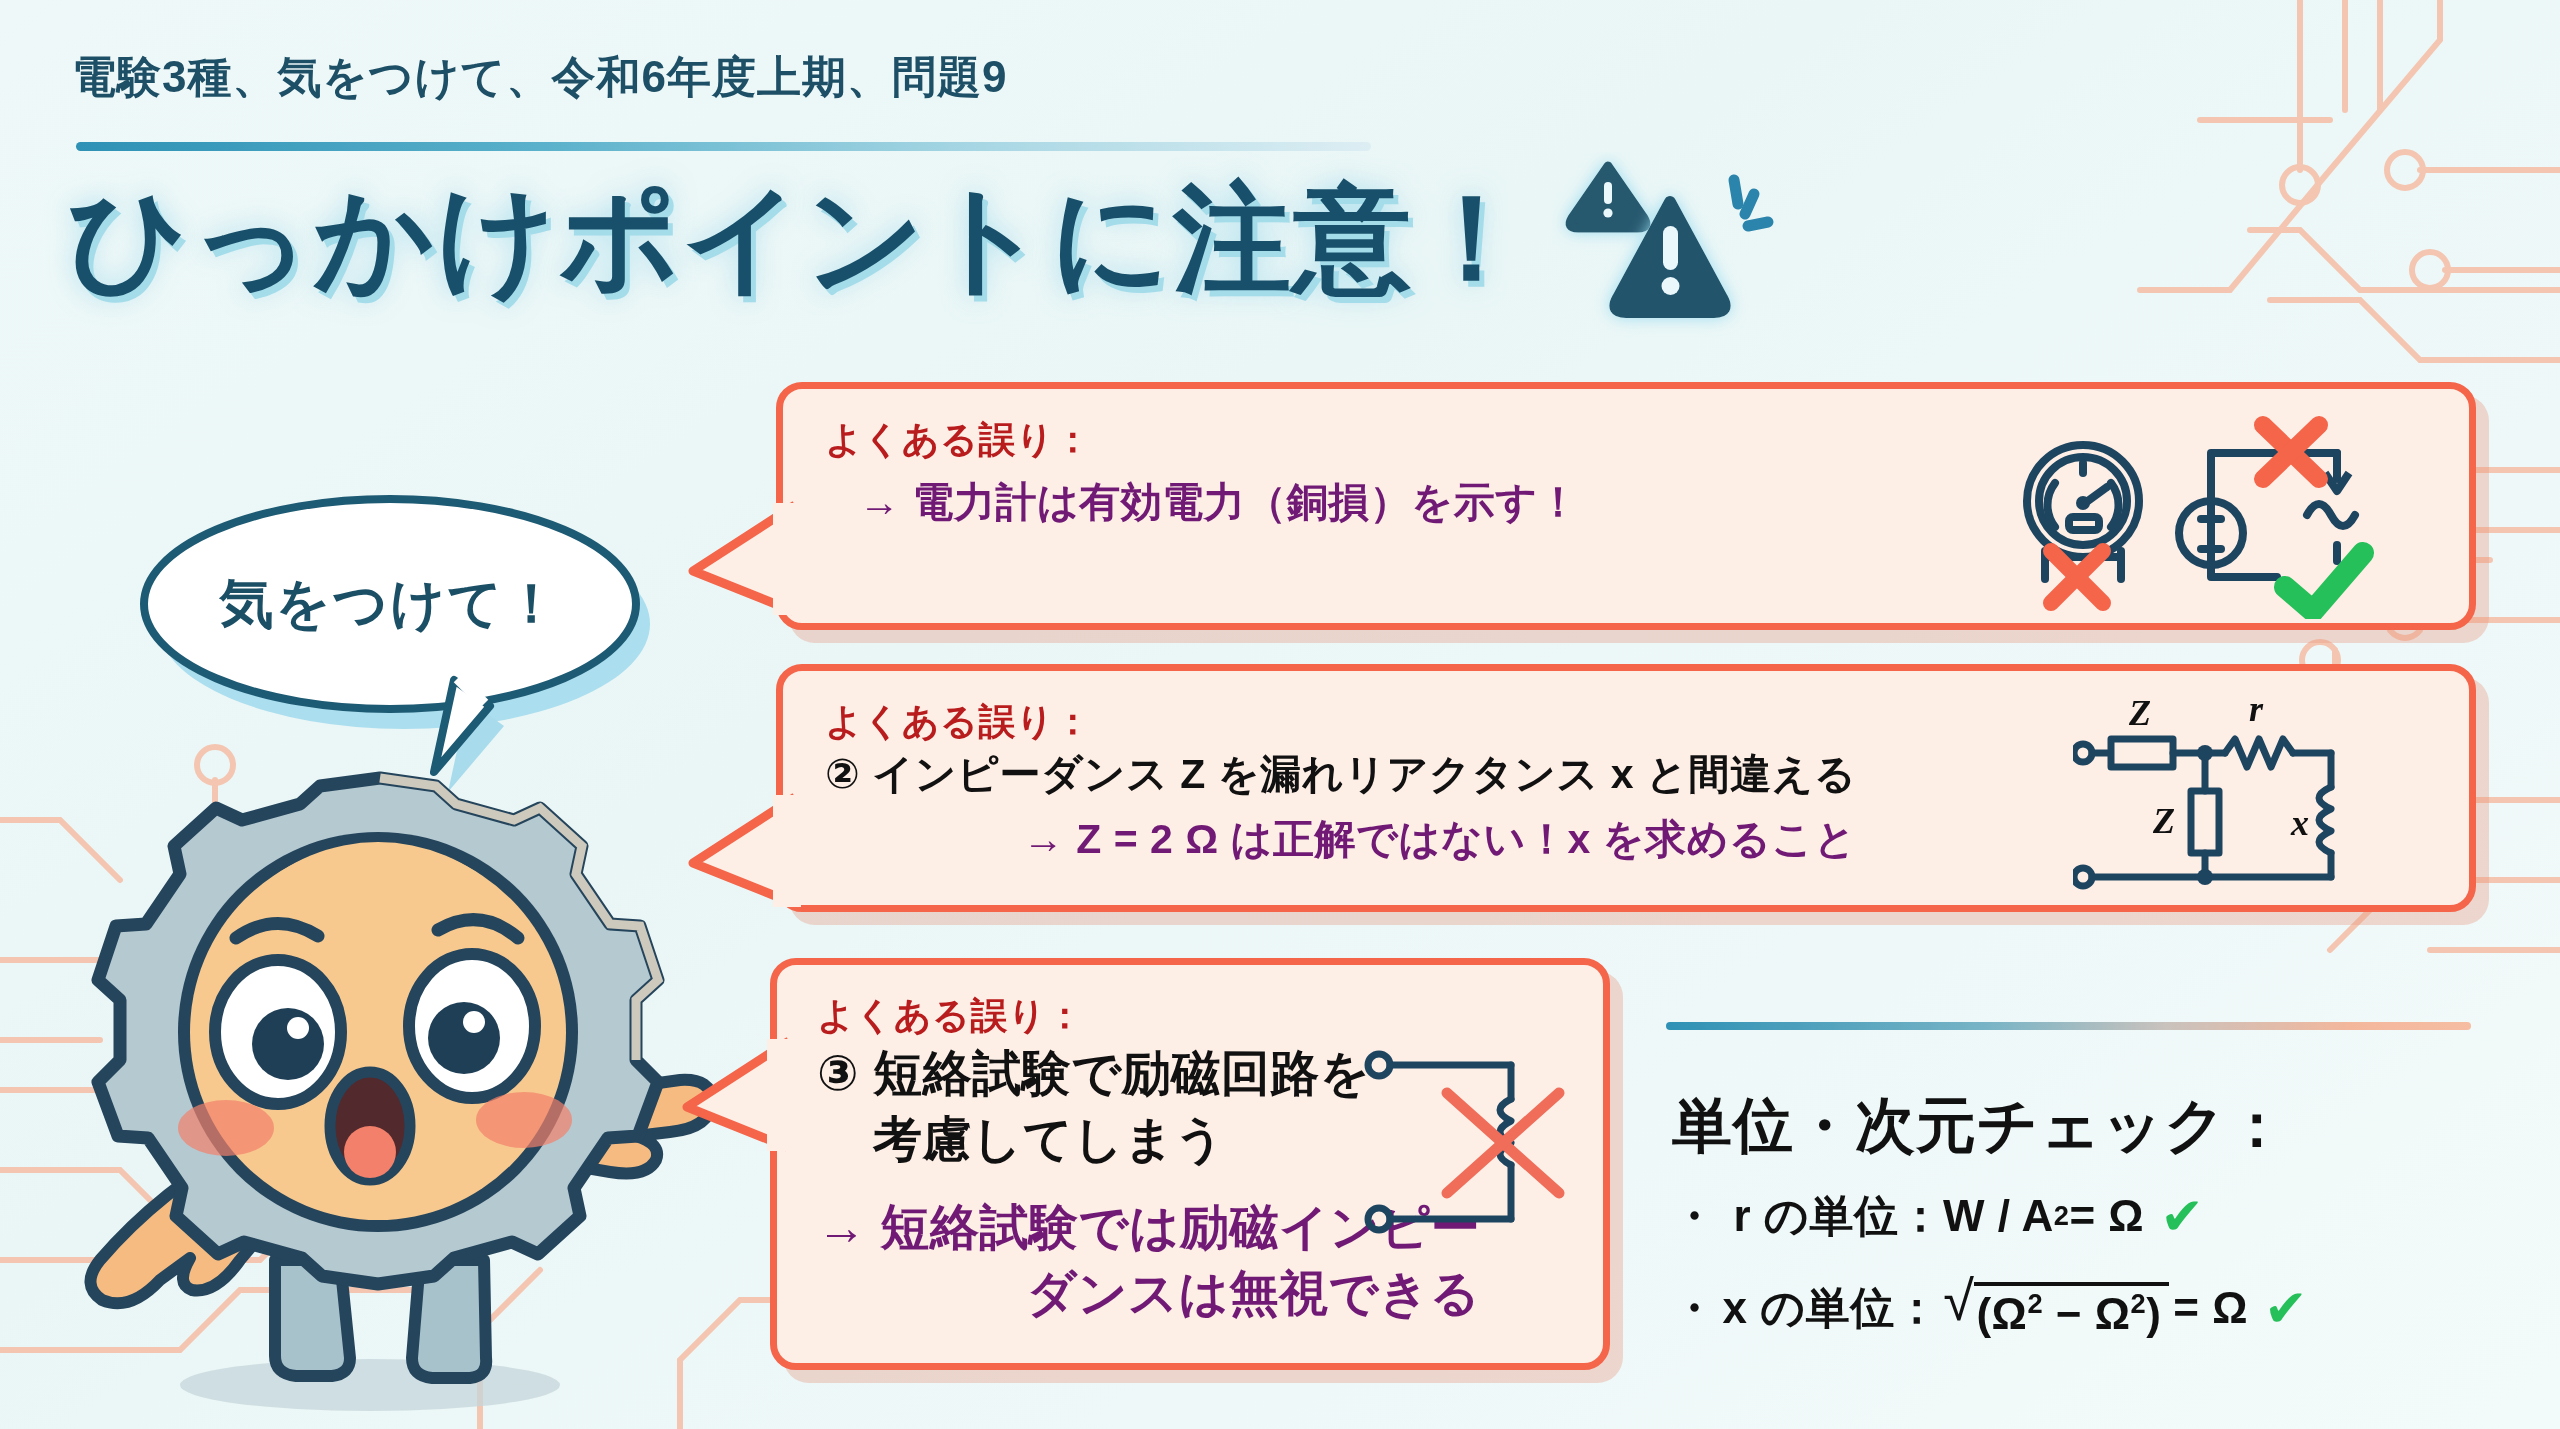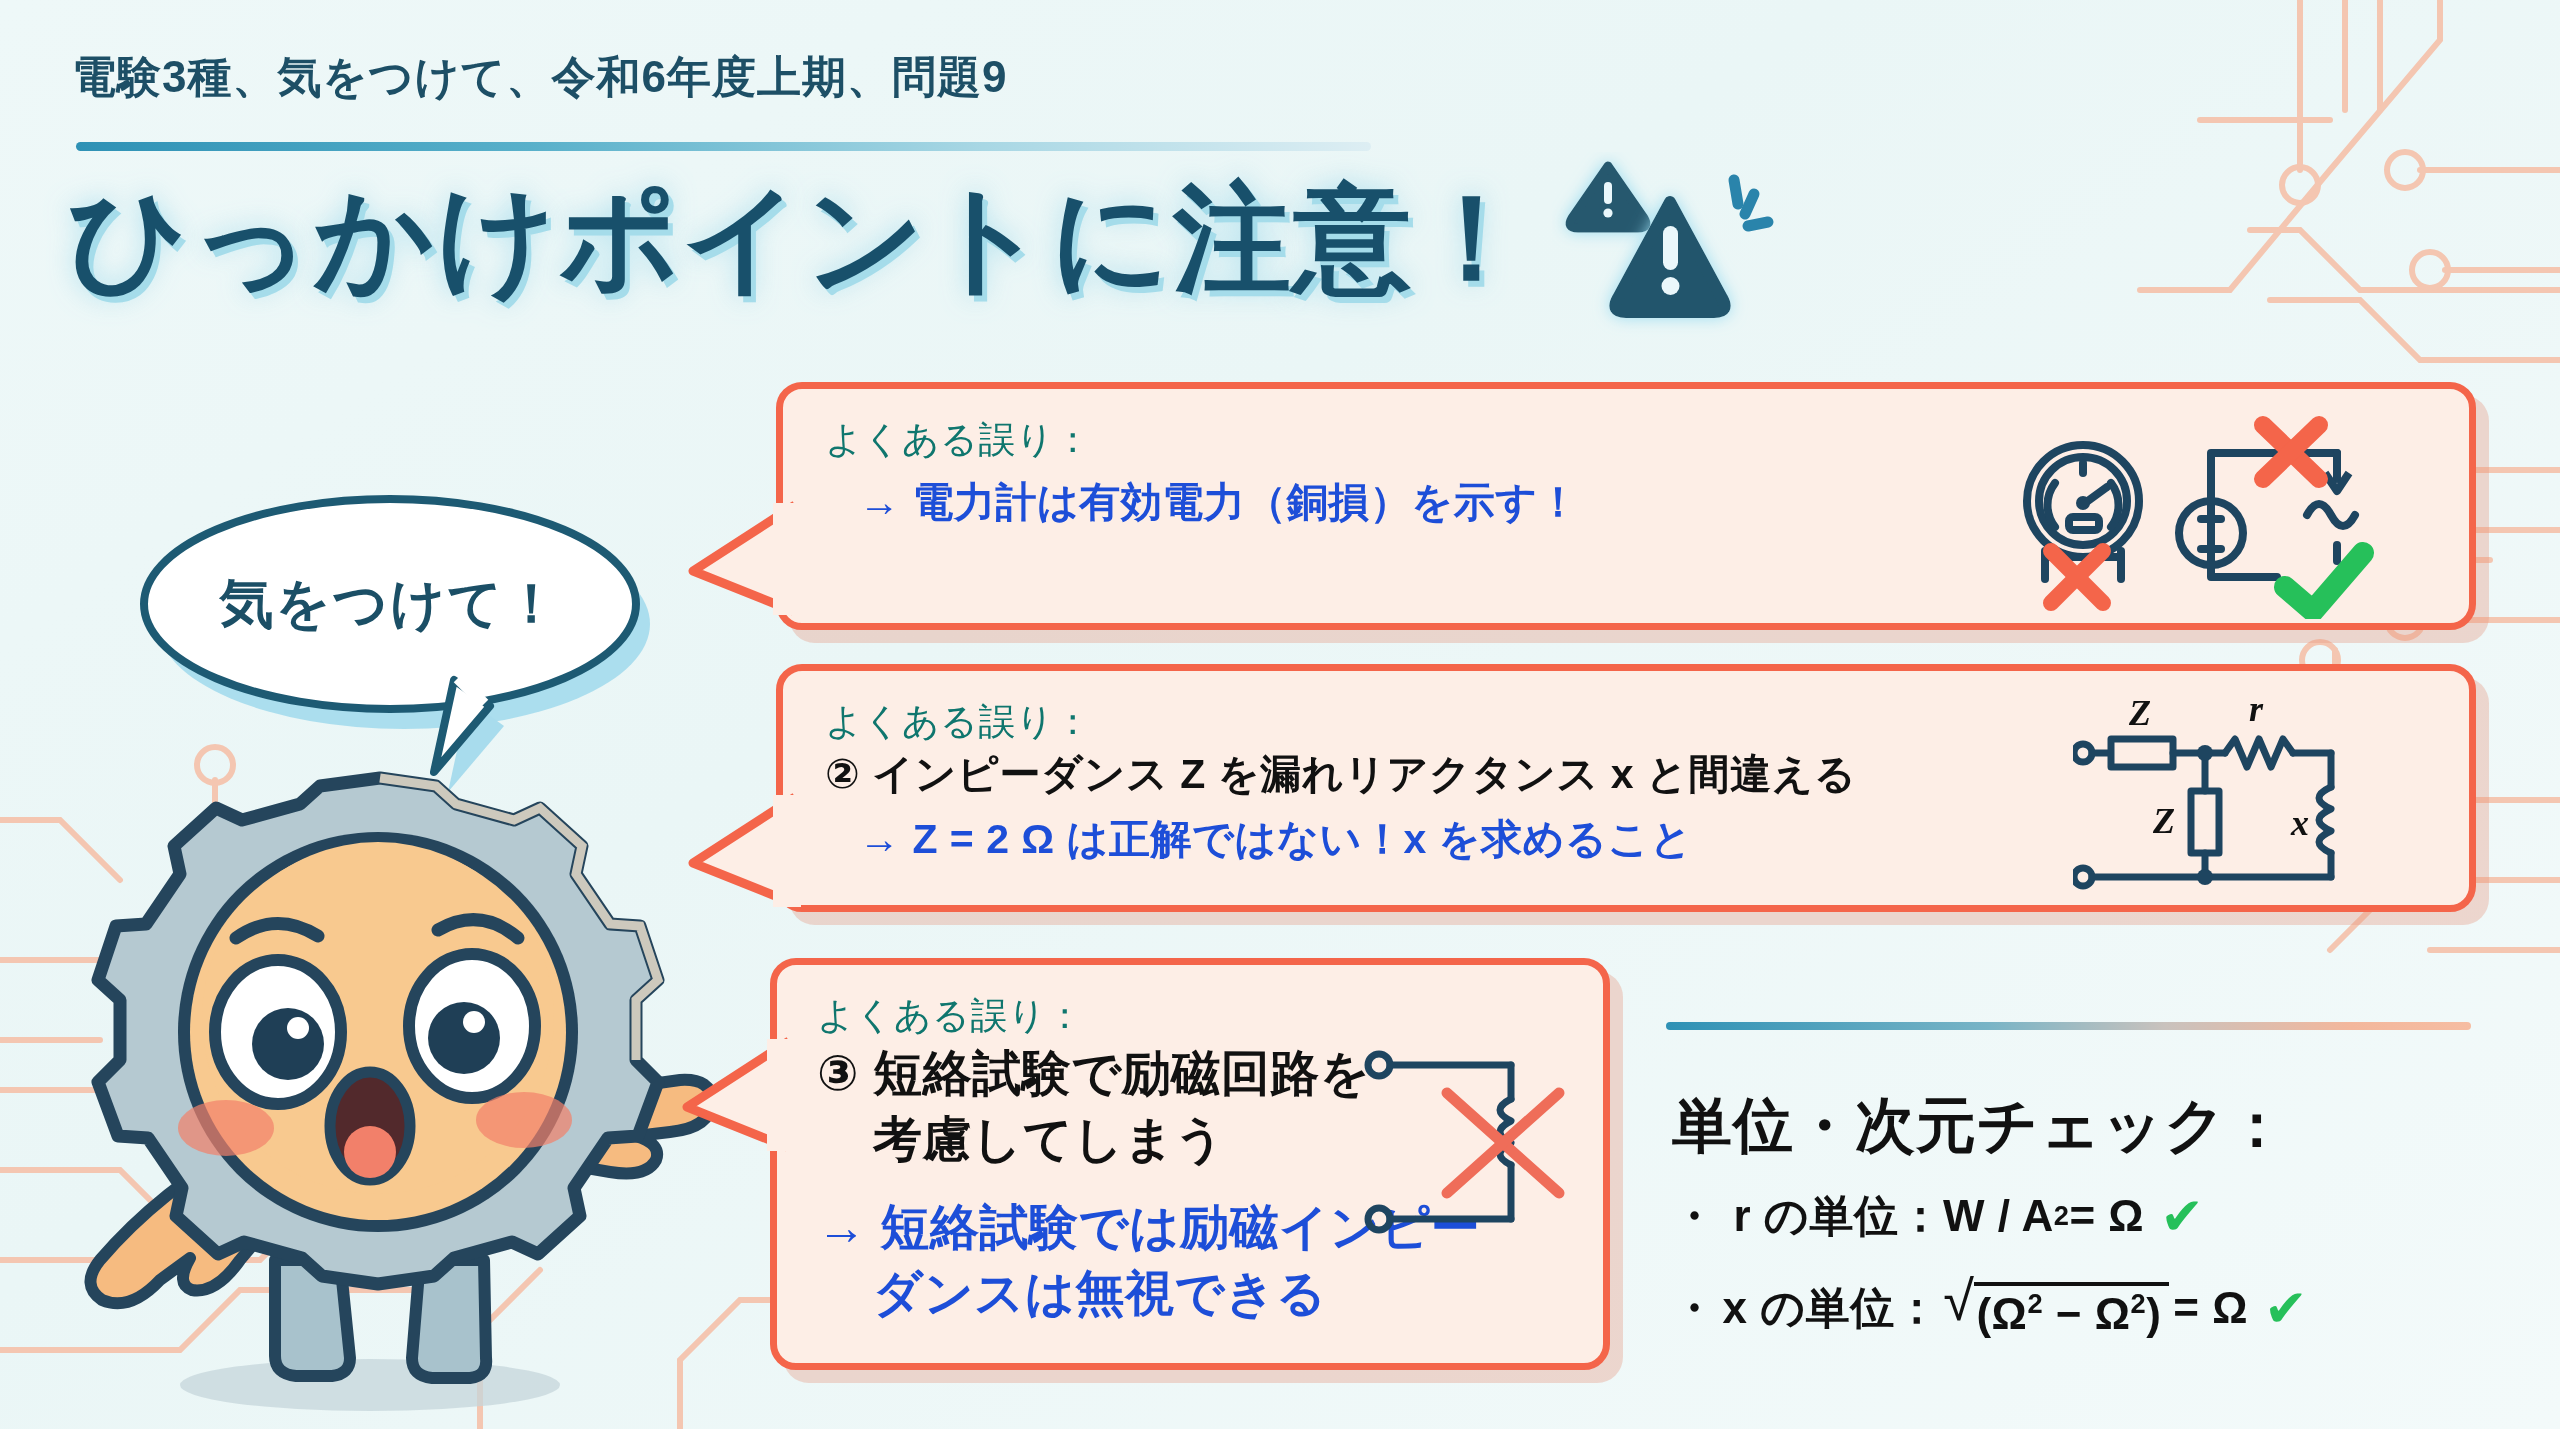--- a/index.html
+++ b/index.html
@@ -51,23 +51,23 @@
   .callout {
     position:absolute;
     background:#fdeee6;
     border:7px solid #f4654a;
     border-radius:26px;
     box-shadow: 13px 13px 0 rgba(228,150,125,.35);
   }
   .callout .tail {
     position:absolute; left:-96px; width:110px; height:120px; overflow:visible;
   }
-  .c-title { font-size:37px; font-weight:400; color:#0f766e; letter-spacing:.5px; white-space:nowrap; }
+  .c-title { font-size:37px; font-weight:700; color:#b91c1c; letter-spacing:.5px; white-space:nowrap; }
   .c-line  { font-size:41px; font-weight:700; color:#111; letter-spacing:.5px; white-space:nowrap; }
-  .c-fix   { font-size:41px; font-weight:700; color:#1d4ed8; letter-spacing:.5px; white-space:nowrap; }
+  .c-fix   { font-size:41px; font-weight:700; color:#701a75; letter-spacing:.5px; white-space:nowrap;text-align:right; }
   .c-body { position:absolute; }
 
   #box1 { left:776px; top:382px; width:1700px; height:248px; }
   #box1 .c-body { left:42px; top:26px; }
   #box1 .c-title { margin-bottom:4px; }
   #box1 .c-fix { margin-left:34px; margin-top:10px; }
   #box1 .gfx { position:absolute; right:24px; top:22px; width:430px; height:208px; }
   #box1 .tail { top:110px; }
 
   #box2 { left:776px; top:664px; width:1700px; height:248px; }

